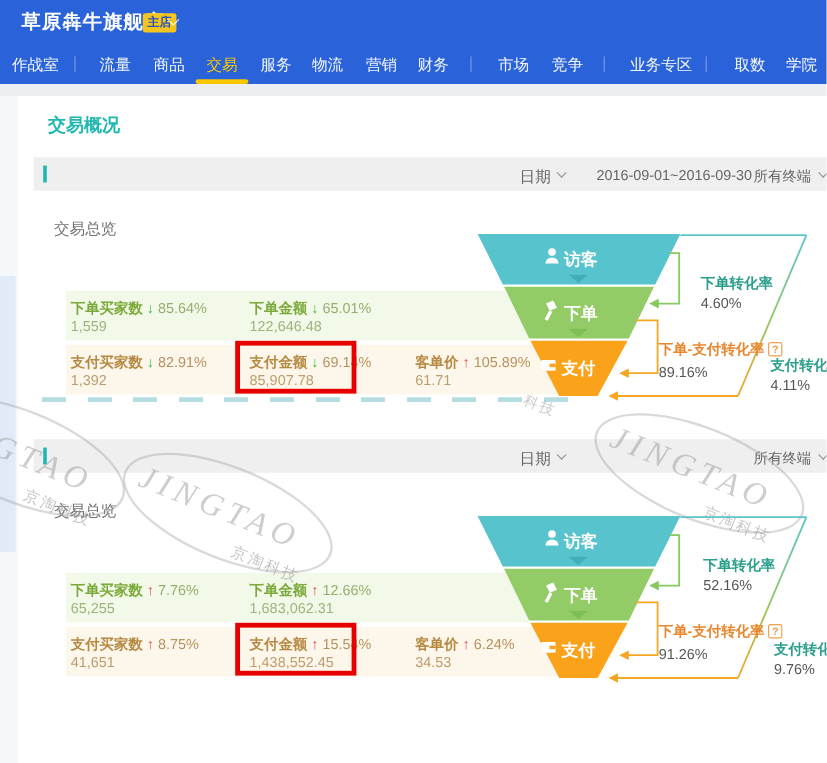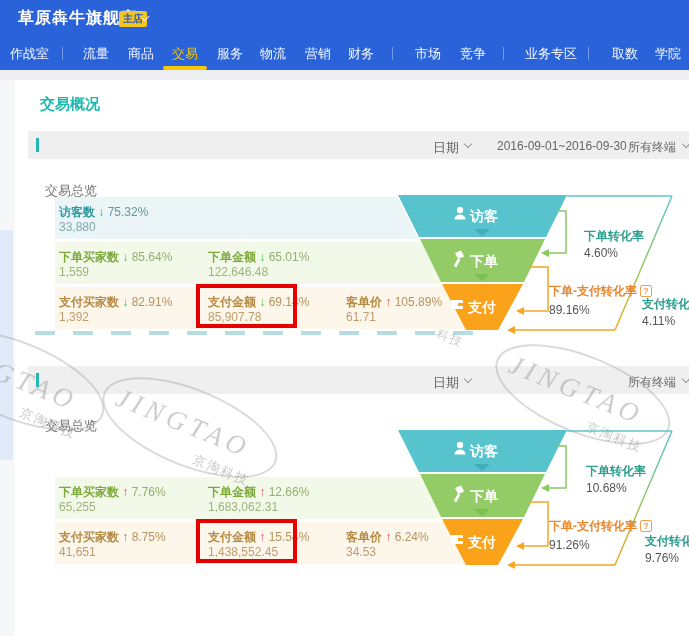--- a/index.html
+++ b/index.html
@@ -119,28 +119,20 @@
   <div class="panel-header" style="top:131px">
     <span class="ph-accent"></span>
     <span class="ph-title">交易总览</span>
     <span class="ph-date-label">日期</span>
     <span class="caret-g" style="left:437px"></span>
     <span class="ph-date-range">2016-09-01~2016-09-30</span>
     <span class="ph-terminal">所有终端</span>
     <span class="caret-g" style="left:655px"></span>
   </div>
 
-  <div class="mrow r1" style="top:197px">
-    <div class="cell c1">
-      <div class="m-top"><span class="m-label">访客数</span>
-        <span class="arrow down">↓</span>
-        <span class="m-pct">75.32%</span></div>
-      <div class="m-value">33,880</div>
-    </div>
-  </div>
   <div class="mrow r2" style="top:242px">
     <div class="cell c1">
       <div class="m-top"><span class="m-label">下单买家数</span>
         <span class="arrow down">↓</span>
         <span class="m-pct">85.64%</span></div>
       <div class="m-value">1,559</div>
     </div>
     <div class="cell c2">
       <div class="m-top"><span class="m-label">下单金额</span>
         <span class="arrow down">↓</span>
@@ -295,21 +287,21 @@
     <polygon points="151,68 159,64 159,72" fill="#86C95F"></polygon>
     <path d="M140,82 L158,82 L158,126 L128,126" fill="none" stroke="#F5A623" stroke-width="1.5"></path>
     <polygon points="126,126 134,122 134,130" fill="#F5A623"></polygon>
     <path d="M177,11 L282,11" fill="none" stroke="#5BC4CD" stroke-width="1.5"></path>
     <path d="M282,11 L225,145" fill="none" stroke="url(#g2)" stroke-width="1.5"></path>
     <path d="M225,145 L119,145" fill="none" stroke="#F5A623" stroke-width="1.5"></path>
     <polygon points="117,145 125,141 125,149" fill="#F5A623"></polygon>
   </svg>
 
   <div class="conv-label teal" style="left:586px; top:463px">下单转化率</div>
-  <div class="conv-value" style="left:586px; top:481px">10.68%</div>
+  <div class="conv-value" style="left:586px; top:481px">52.16%</div>
   <div class="conv-label orange" style="left:549px; top:518px">
     <span>下单-支付转化率</span><span class="qmark">?</span>
   </div>
   <div class="conv-value" style="left:549px; top:538px">91.26%</div>
   <div class="conv-label teal" style="left:645px; top:533px">支付转化率</div>
   <div class="conv-value" style="left:645px; top:551px">9.76%</div>
 
   <div class="red-box" style="top:519px"></div>
 
   <div class="wm" style="left:-78px; top:338px">

